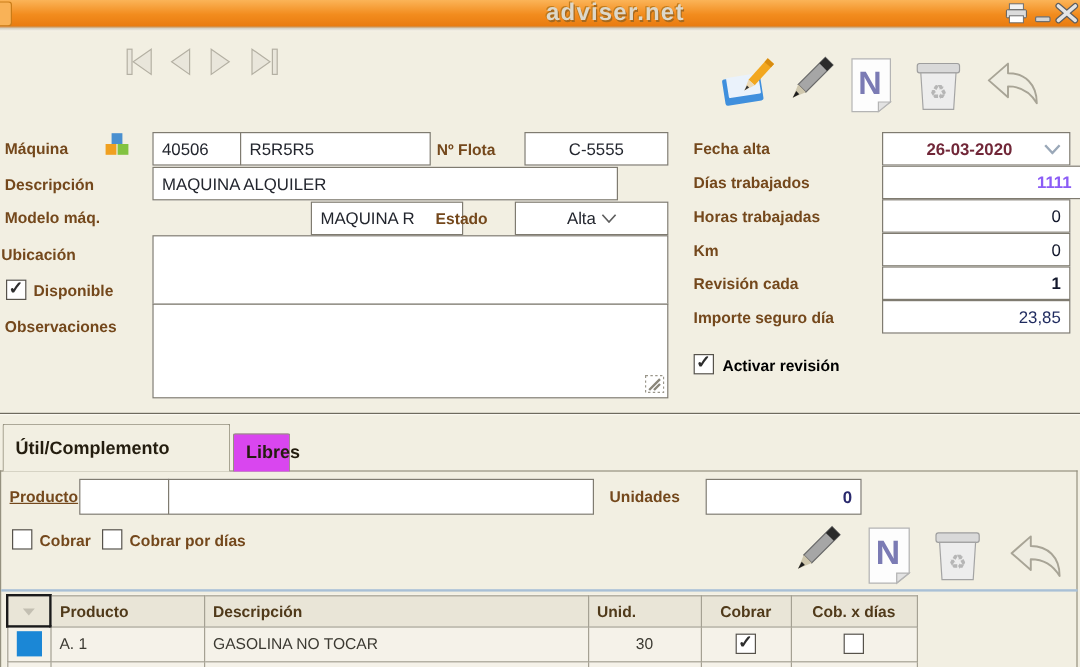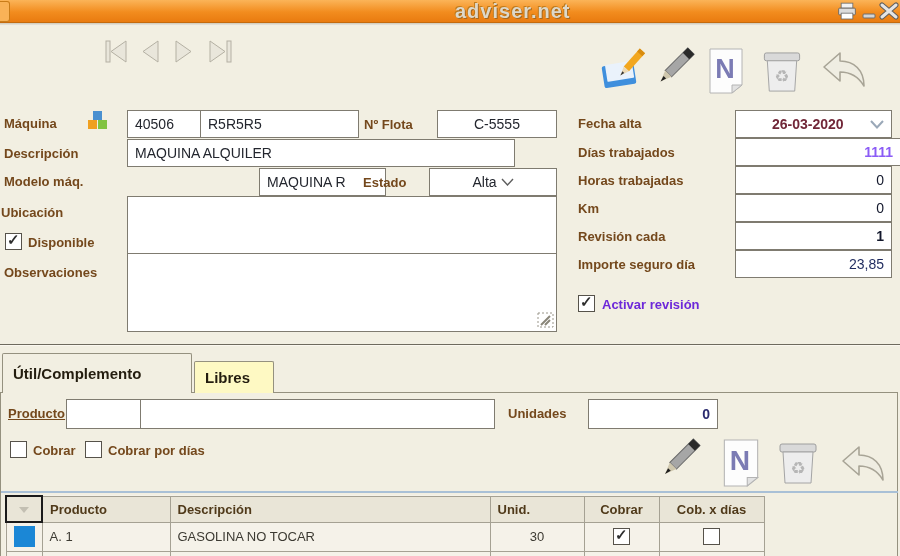--- a/index.html
+++ b/index.html
@@ -53,21 +53,21 @@
   
   .divider{position:absolute; left:0; top:344px; width:900px; height:1px; background:#6e6a5e; box-shadow:0 1px 0 #fbf8f0;}
   .panel{
     position:absolute; left:0; top:392px; width:898px; height:164px;
     border:1px solid #95917f; border-bottom:none; box-sizing:border-box; background:#f2efe2;
   }
   .tab{position:absolute; box-sizing:border-box; border:1px solid #95917f; border-bottom:none;
        font-size:15px; font-weight:bold; color:#241d0f; display:flex; align-items:center; padding:4px 10px;
        border-radius:2px 2px 0 0; cursor:pointer;}
   .tab.active{left:2px; top:353px; height:40px; width:190px; background:#f2efe2; z-index:5;}
-  .tab.inactive{left:194px; top:361px; height:32px; width:80px; background:#fef9c3; z-index:4;}
+  .tab.inactive{left:194px; top:361px; height:32px; width:48px; background:#d946ef; z-index:4;}
   .blue-sep{position:absolute; left:1px; top:491px; width:897px; height:2px; background:#a9c0d6;}
   
   .grid{position:absolute; left:5px; top:495px; border-collapse:collapse; table-layout:fixed; background:#f5f2e9;}
   .grid th, .grid td{border:1px solid #a5a193; box-sizing:border-box; font-size:13px; padding:0 7px; white-space:nowrap; overflow:hidden;}
   .grid th{height:26px; background:#e9e5d7; color:#503a1a; text-align:left; font-weight:bold;}
   .grid td{height:29px; color:#3c3a32; background:#f5f2e9;}
   .grid .sel-h{border:2px solid #1a1a1a; text-align:center; padding:0;}
   .grid .c{text-align:center;}
   .grid .r{text-align:center;}
   .cell-check{position:relative; display:inline-block; width:17px; height:17px; box-sizing:border-box;
@@ -228,21 +228,21 @@
   <span class="lbl" style="left:578px; top:201px;">Km</span>
   <div class="box num" style="left:735px; top:194px; width:157px; height:28px; color:#13182c;">0</div>
 
   <span class="lbl" style="left:578px; top:229px;">Revisión cada</span>
   <div class="box num" style="left:735px; top:222px; width:157px; height:28px; font-weight:bold; color:#13182c;">1</div>
 
   <span class="lbl" style="left:578px; top:257px;">Importe seguro día</span>
   <div class="box num" style="left:735px; top:250px; width:157px; height:28px; color:#1e2a5e;">23,85</div>
 
   <div class="checkbox checked" style="left:578px; top:295px;"></div>
-  <span class="lbl" style="left:602px; top:297px; color:#6d28d9;">Activar revisión</span>
+  <span class="lbl" style="left:602px; top:297px; color:#000000;">Activar revisión</span>
 
   <div class="divider"></div>
   <div class="panel"></div>
   <div class="tab active">
     <span>Útil/Complemento</span>
   </div>
   <div class="tab inactive">
     <span>Libres</span>
   </div>
 

